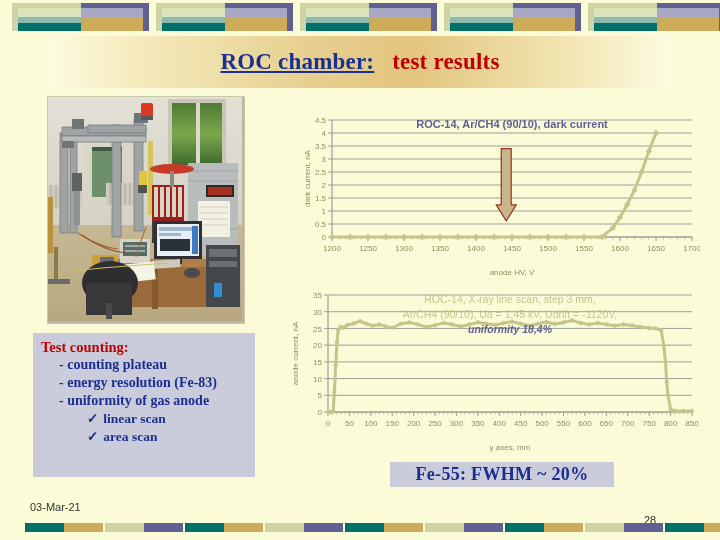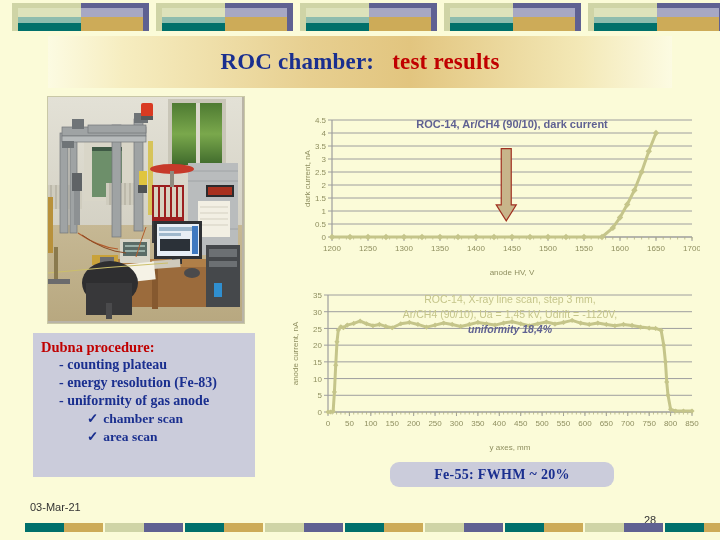--- a/index.html
+++ b/index.html
@@ -64,21 +64,21 @@
        #fcfbe2 0%, #f6edc0 12%, #e7cf90 42%, #e2c57f 58%, #f3e8b6 85%, #fcfbe2 100%);
     display: flex; align-items: center; justify-content: center;
   }
   .title {
     font-family: "Liberation Serif", serif;
     font-weight: bold;
     font-size: 23px;
     letter-spacing: .2px;
     white-space: nowrap;
   }
-  .title .t1 { color: #1a2f8f; }
+  .title .t1 { color: #1a2f8f; text-decoration: underline; }
   .title .t2 { color: #c00000; margin-left: 12px; }
 
   
   .photo {
     position: absolute; left: 47px; top: 96px;
     width: 196px; height: 226px;
     border: 1px solid #c9c8a6;
     overflow: hidden;
     background: #b9b4a6;
   }
@@ -111,23 +111,22 @@
   }
   .proc-sub .chk { color: #1a2f8f; margin-right: 5px; }
 
   
   .febox {
     position: absolute; left: 390px; top: 462px;
     width: 224px; height: 25px;
     background: #cbccdb;
     display: flex; align-items: center; justify-content: center;
     font-family: "Liberation Serif", serif;
-    font-weight: bold; font-size: 14px; color: #1a2f8f;
+    font-weight: bold; font-size: 18px; color: #1a2f8f;
     letter-spacing: .3px;
-    border-radius: 9px;
   }
 
   
   .chart {
     position: absolute;
     background: #fbfbd8;
   }
   #chart1 { left: 300px; top: 112px; width: 400px; height: 165px; }
   #chart2 { left: 286px; top: 287px; width: 414px; height: 165px; }
   .chart svg { display: block; }
@@ -374,25 +373,25 @@
       <path d="M34 138 Q56 154 78 156" stroke="#8a4a24" stroke-width="1" fill="none"></path>
       <path d="M98 130 Q92 146 88 160" stroke="#b35c2c" stroke-width="1" fill="none"></path>
       <path d="M0 176 Q60 170 120 166" stroke="#cbbf6a" stroke-width="1.2" fill="none"></path>
 
       <rect x="6" y="150" width="4" height="34" fill="#8a7a4e"></rect>
       <rect x="0" y="182" width="22" height="5" fill="#6b6b6d"></rect>
     </svg>
   </div>
 
   <div class="procbox">
-    <div class="proc-head">Dubna procedure:</div>
+    <div class="proc-head">Test counting:</div>
     <div class="proc-item">- counting plateau</div>
     <div class="proc-item">- energy resolution (Fe-83)</div>
     <div class="proc-item">- uniformity of gas anode</div>
-    <div class="proc-sub"><span class="chk">✓</span><span>chamber scan</span></div>
+    <div class="proc-sub"><span class="chk">✓</span><span>linear scan</span></div>
     <div class="proc-sub"><span class="chk">✓</span><span>area scan</span></div>
   </div>
 
   <div class="febox">Fe-55:  FWHM ~ 20%</div>
 
   <div class="chart" id="chart1">
       <svg width="400" height="165" viewBox="0 0 400 165">
         <line x1="32" y1="125" x2="392" y2="125" stroke="#9e9e9e" stroke-width="1"></line>
         <line x1="32" y1="112" x2="392" y2="112" stroke="#9e9e9e" stroke-width="1"></line>
         <line x1="32" y1="99" x2="392" y2="99" stroke="#9e9e9e" stroke-width="1"></line>

